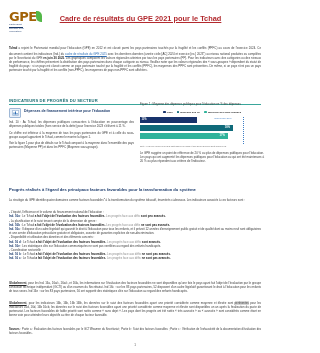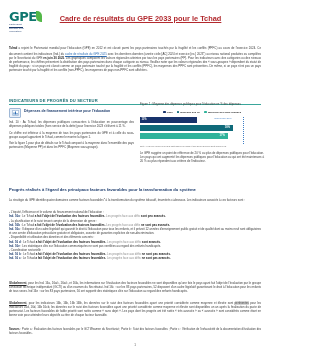--- a/index.html
+++ b/index.html
@@ -6,21 +6,21 @@
   body{
     width:270px;height:353px;background:#ffffff;
     font-family:"Liberation Sans", sans-serif;
     color:#3c3c3c;overflow:hidden;position:relative;
   }
   .page{position:relative;width:270px;height:353px;padding:0;box-sizing:border-box;}
 
   
   .logo{position:absolute;left:9px;top:10px;width:52px;height:20px;}
   .logo-gpe{font-family:"DejaVu Sans", sans-serif;font-weight:bold;font-size:13px;
-    letter-spacing:-.5px;color:#0f766e;line-height:13px;}
+    letter-spacing:-.5px;color:#a16207;line-height:13px;}
   .logo-leaf{display:inline-block;width:6px;height:11px;background:#53b848;
     border-radius:0 5px 0 5px;vertical-align:-1px;margin-left:-1px;}
   .logo-sub{font-size:2.4px;color:#1b3a6b;line-height:2.8px;margin-top:1px;
     letter-spacing:.1px;}
   .logo-sub span{display:block;}
   .logo-rule{width:14px;height:.6px;background:#1b3a6b;margin:.5px 0;}
 
   .doc-title{position:absolute;left:58px;top:14px;width:165px;text-align:center;
     font-size:7.4px;font-weight:bold;color:#b2292e;line-height:9.5px;
     text-decoration:underline;}
@@ -103,21 +103,21 @@
       <span>GPE</span><span class="logo-leaf"></span>
     </div>
     <div class="logo-sub">
       <span>Partenariat</span>
       <div class="logo-rule"></div>
       <span>mondial pour</span>
       <span>l'éducation</span>
     </div>
   </div>
 
-  <div class="doc-title">Cadre de résultats du GPE 2033 pour le Tchad</div>
+  <div class="doc-title">Cadre de résultats du GPE 2021 pour le Tchad</div>
 
   <div class="intro">
     <b>Tchad</b><span> a rejoint le Partenariat mondial pour l'éducation (GPE) en 2012 et est classé parmi les pays partenaires touchés par la fragilité et les conflits (PPFC) au cours de l'exercice 2024. Ce document contient les indicateurs (Ind.) du </span><a class="lnk" href="#">cadre de résultats du GPE 2025</a><span> avec les dernières données (année civile [AC] 2024 et exercice [ex.] 2023</span><sup>1</sup><span>) au niveau national produites ou compilées par le Secrétariat du GPE </span><b>en juin 30 2025</b><span>. Les graphiques comparent les valeurs régionales atteintes par tous les pays partenaires (PP). Pour les indicateurs avec des catégories ou des niveaux de performance, les chiffres présentent la distribution des pays partenaires dans chaque catégorie ou niveau. Veuillez noter que les valeurs régionales des « sous-groupes » dépendent du statut de fragilité du pays : si un pays est classé comme un pays partenaire touché par la fragilité et les conflits (PPFC), les moyennes des PPFC sont présentées. De même, si un pays n'est pas un pays partenaire touché par la fragilité et les conflits (non-PPFC), les moyennes de pays non-PPFC sont affichées.</span>
   </div>
 
   <div class="sec-head">
     <div class="t">INDICATEURS DE PROGRÈS DU SECTEUR</div>
     <div class="bar"></div>
   </div>
 

